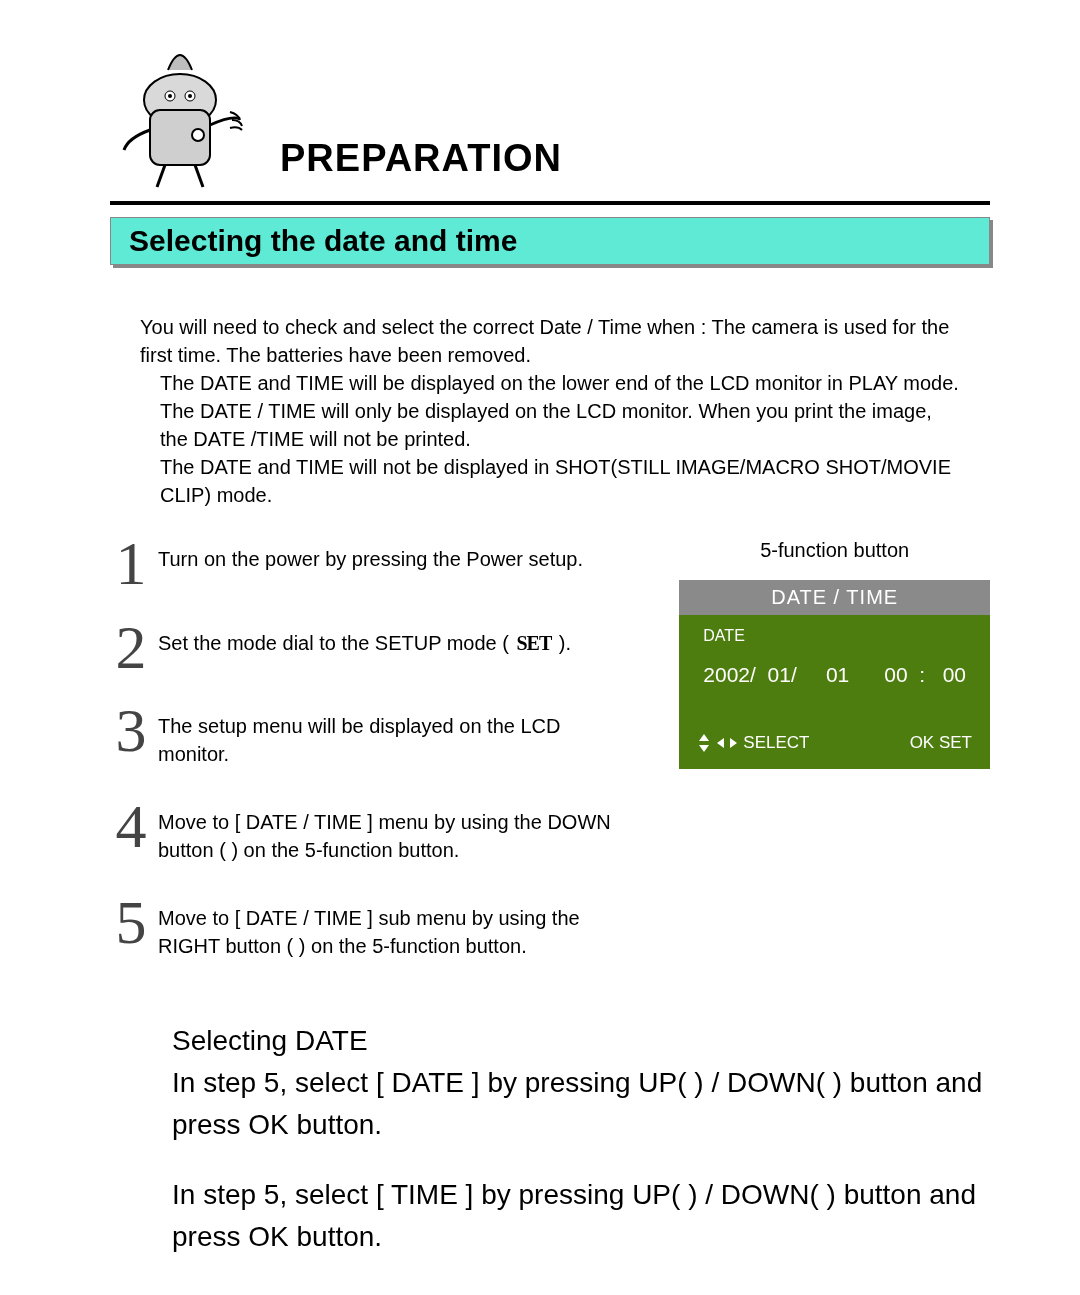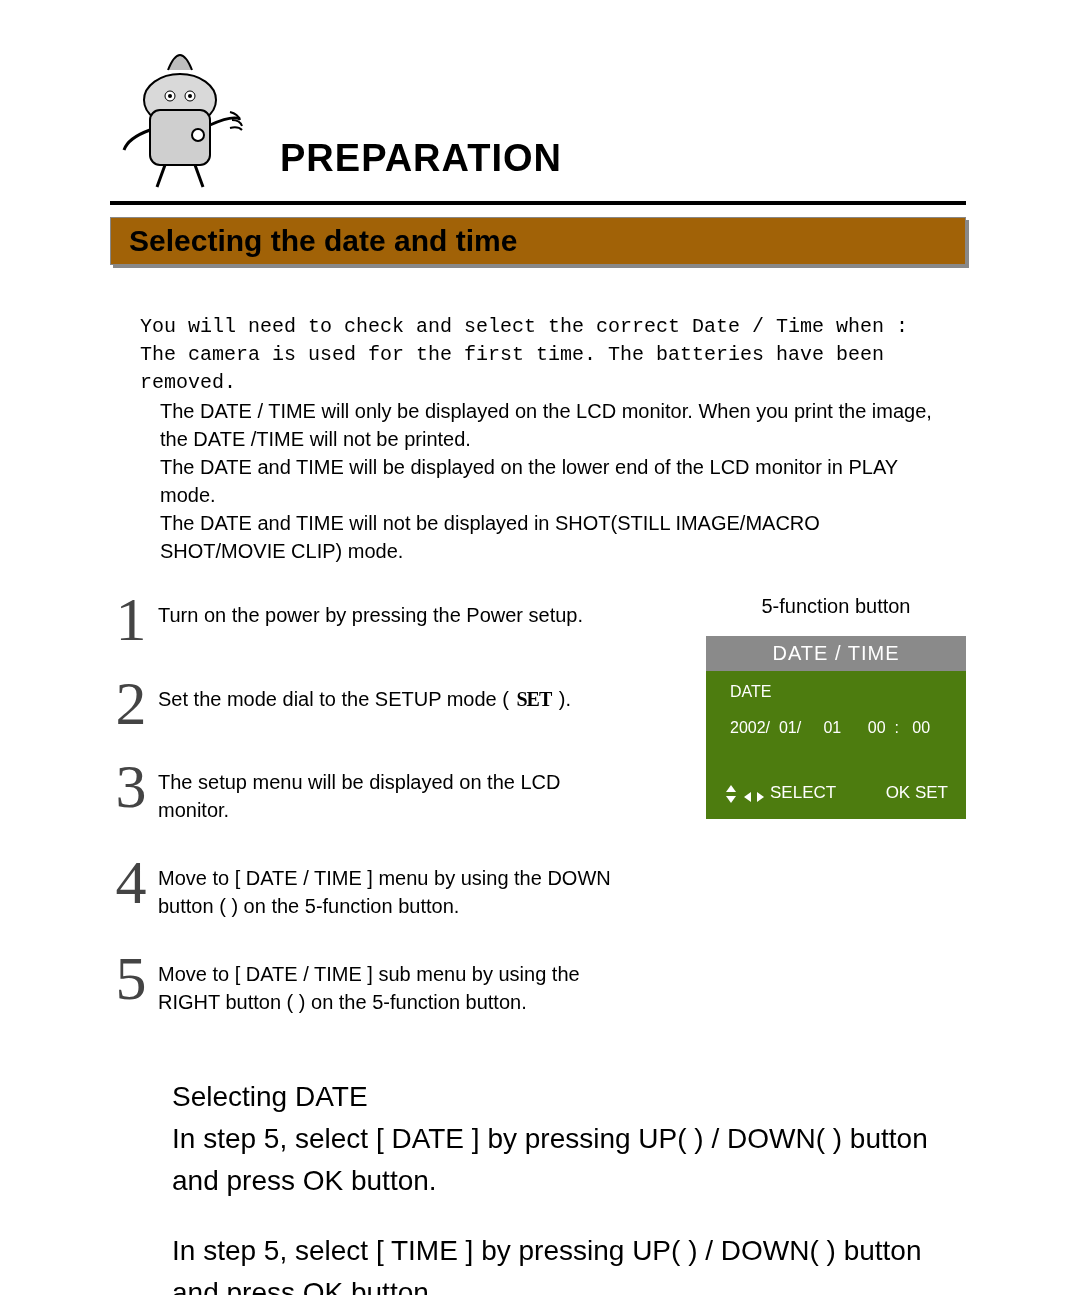--- a/index.html
+++ b/index.html
@@ -1,41 +1,41 @@
 <!DOCTYPE html>
 <html><head>
 <meta charset="utf-8">
 <style>
   html,body{margin:0;padding:0;background:#fff;font-family:Arial,Helvetica,sans-serif;color:#000;}
-  .page{width:1080px;height:1295px;position:relative;box-sizing:border-box;padding:30px 114px 0 110px;}
+  .page{width:1080px;height:1295px;position:relative;box-sizing:border-box;padding:30px 90px 0 110px;}
   .header-row{display:flex;align-items:flex-end;}
   .mascot{width:140px;height:165px;position:relative;flex:0 0 auto;}
   .mascot svg{position:absolute;inset:0;}
   .prep-title{font-size:38px;font-weight:bold;letter-spacing:1px;margin:0 0 15px 30px;}
   .hr{border:none;border-top:4px solid #000;margin:6px 0 12px 0;}
-  .section-title{background:#a16207;border:1px solid #888;box-shadow:3px 3px 0 #888;font-size:30px;font-weight:bold;padding:6px 18px;margin:0 0 48px 0;}
+  .section-title{background:#5eead4;border:1px solid #888;box-shadow:3px 3px 0 #888;font-size:30px;font-weight:bold;padding:6px 18px;margin:0 0 48px 0;}
   .intro{font-size:20px;line-height:1.4;margin:0 30px 30px 30px;}
-  .intro .line{display:block;font-family:Liberation Mono, monospace;}
+  .intro .line{display:block;}
   .intro .sub{padding-left:20px;display:block;}
   .steps-area{display:flex;align-items:flex-start;}
   .steps{flex:1;}
   .step{display:flex;align-items:flex-start;margin:0 0 34px 0;}
   .num{font-family:"Times New Roman",serif;font-size:62px;line-height:0.8;font-weight:400;color:#444;width:42px;text-align:center;margin-right:6px;}
   .step-text{font-size:20px;line-height:1.4;padding-top:6px;max-width:470px;}
   .set-glyph{display:inline-block;font-family:"Times New Roman",serif;letter-spacing:-1px;font-weight:bold;padding:0 2px;}
   .right-col{flex:0 0 260px;margin-left:20px;}
   .caption{font-size:20px;text-align:center;margin-bottom:18px;}
   .dpad-wrap{display:flex;justify-content:center;margin-bottom:30px;}
   .lcd{background:#4d7c0f;color:#fff;font-size:16px;font-family:Arial,sans-serif;padding-bottom:10px;margin-top:8px;}
   .lcd-title{background:#8a8a8a;color:#fff;text-align:center;font-size:20px;padding:6px 0;letter-spacing:1px;}
   .lcd-row{padding:12px 24px 0 24px;}
   .lcd-date-label{font-size:16px;}
-  .lcd-vals{display:flex;gap:14px;font-size:16px;padding:18px 24px 12px 24px;white-space:pre;}
+  .lcd-vals{display:flex;gap:14px;font-size:21px;padding:18px 24px 12px 24px;white-space:pre;}
   .lcd-footer{display:flex;align-items:center;justify-content:space-between;padding:14px 18px 6px 18px;font-size:17px;}
-  .lcd-footer .icons{display:flex;align-items:flex-end;gap:6px;}
+  .lcd-footer .icons{display:flex;align-items:center;gap:6px;}
   .after-steps{margin:26px 0 16px 62px;font-size:28px;line-height:1.5;}
   .after-steps .blk{margin-bottom:28px;}
 </style>
 </head>
 <body>
 
 <div class="page">
 
   <div class="header-row">
     <div class="mascot">
@@ -56,22 +56,22 @@
     </div>
     <h1 class="prep-title">PREPARATION</h1>
   </div>
 
   <hr class="hr">
 
   <div class="section-title">Selecting the date and time</div>
 
   <div class="intro">
     <span class="line">You will need to check and select the correct Date / Time when : The camera is used for the first time. The batteries have been removed.</span>
+    <span class="sub">The DATE and TIME will be displayed on the lower end of the LCD monitor in PLAY mode.</span>
     <span class="sub">The DATE / TIME will only be displayed on the LCD monitor. When you print the image, the DATE /TIME will not be printed.</span>
-    <span class="sub">The DATE and TIME will be displayed on the lower end of the LCD monitor in PLAY mode.</span>
     <span class="sub">The DATE and TIME will not be displayed in SHOT(STILL IMAGE/MACRO SHOT/MOVIE CLIP) mode.</span>
   </div>
 
   <div class="steps-area">
 
     <div class="steps">
       <div class="step">
         <div class="num">1</div>
         <div class="step-text">Turn on the power by pressing the Power setup.</div>
       </div>

